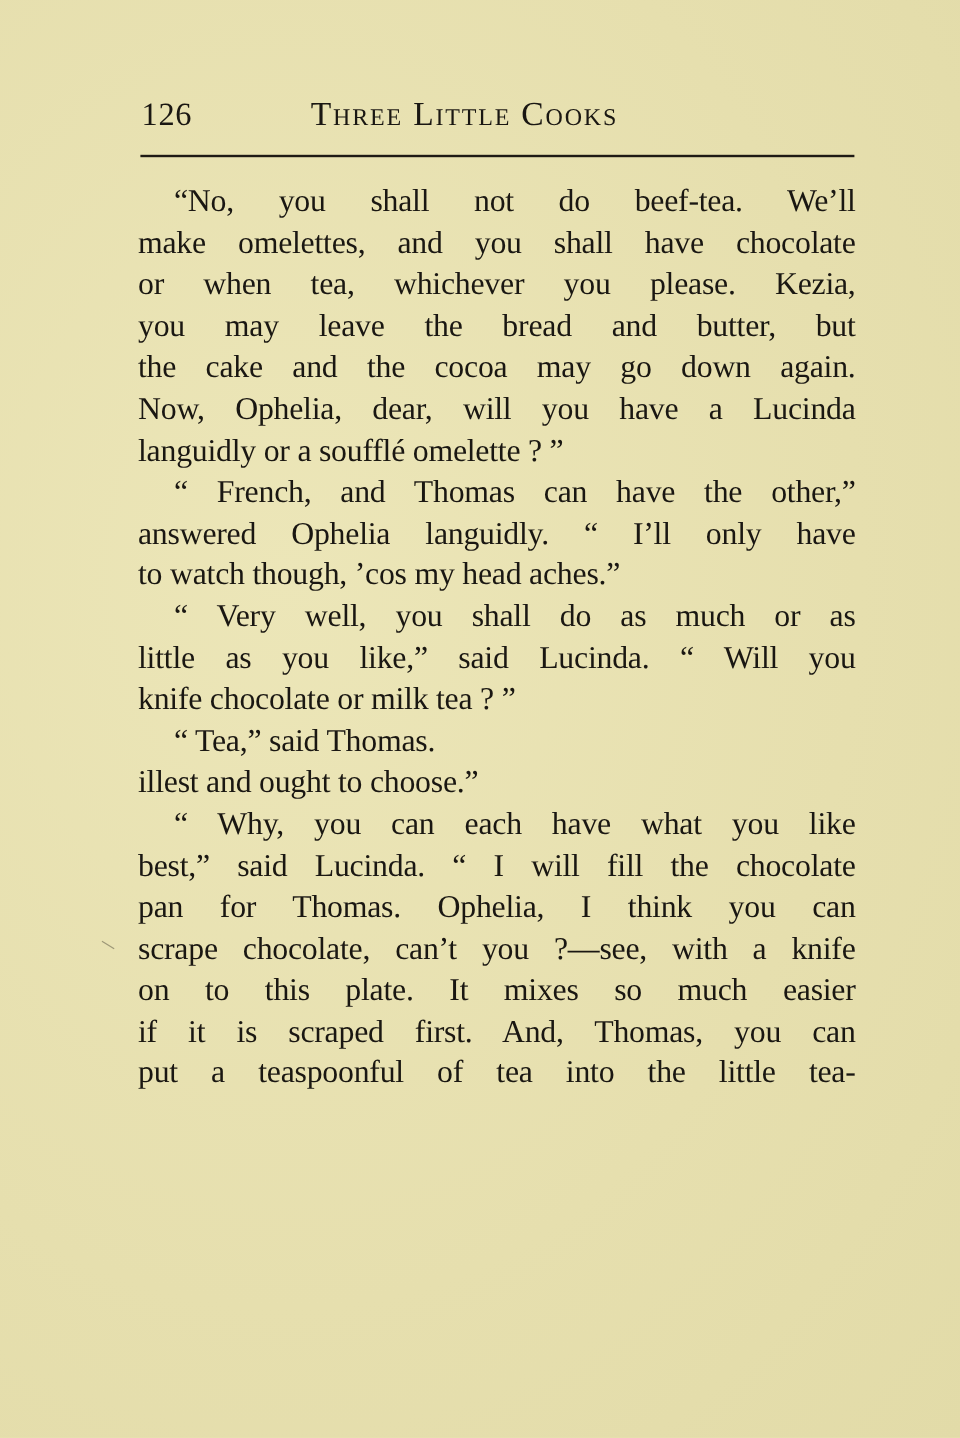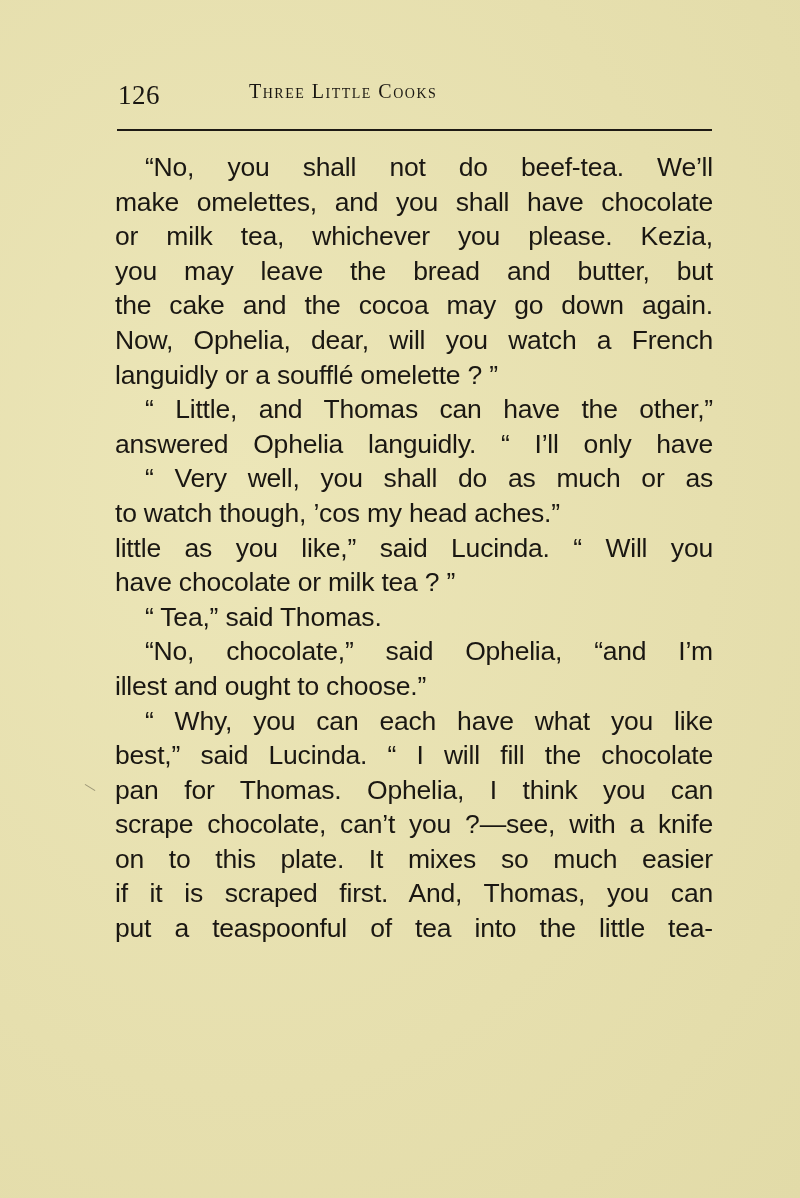--- a/index.html
+++ b/index.html
@@ -33,24 +33,24 @@
     .page-number {
       position: absolute;
       left: 3px;
       top: 0;
       font-family: "Liberation Serif", serif;
       font-size: 27px;
       letter-spacing: 0.5px;
     }
     .running-title {
       position: absolute;
-      left: 134px;
+      left: 144px;
       top: 0;
       font-family: "Liberation Serif", serif;
-      font-size: 20px;
+      font-size: 28px;
       font-variant: small-caps;
       letter-spacing: 1.5px;
       white-space: nowrap;
     }
     .rule {
       position: absolute;
       top: 129px;
       left: 2px;
       width: 595px;
       height: 2px;
@@ -59,21 +59,21 @@
     .body-text {
       position: absolute;
       top: 150px;
       left: 0;
       width: 598px;
     }
     .line {
       display: block;
       height: 34.6px;
       line-height: 34.6px;
-      font-family: Liberation Sans, sans-serif;
+      font-family: Liberation Serif, serif;
       font-size: 26.5px;
       white-space: nowrap;
       text-align: justify;
       text-align-last: justify;
       letter-spacing: -0.2px;
     }
     .line.last {
       text-align-last: left;
     }
     .line.indent {
@@ -96,33 +96,32 @@
 <div class="page">
   <div class="running-head">
     <span class="page-number">126</span>
     <span class="running-title">Three Little Cooks</span>
   </div>
   <div class="rule"></div>
 
   <div class="body-text">
     <span class="line indent">“No, you shall not do beef-tea. We’ll</span>
     <span class="line">make omelettes, and you shall have chocolate</span>
-    <span class="line">or milk tea, whichever you please. Kezia,</span>
+    <span class="line">or when tea, whichever you please. Kezia,</span>
     <span class="line">you may leave the bread and butter, but</span>
     <span class="line">the cake and the cocoa may go down again.</span>
-    <span class="line">Now, Ophelia, dear, will you watch a French</span>
+    <span class="line">Now, Ophelia, dear, will you have a Lucinda</span>
     <span class="line last">languidly or a soufflé omelette ? ”</span>
-    <span class="line indent">“ Little, and Thomas can have the other,”</span>
+    <span class="line indent">“ French, and Thomas can have the other,”</span>
     <span class="line">answered Ophelia languidly. “ I’ll only have</span>
+    <span class="line last">to watch though, ’cos my head aches.”</span>
     <span class="line indent">“ Very well, you shall do as much or as</span>
-    <span class="line last">to watch though, ’cos my head aches.”</span>
     <span class="line">little as you like,” said Lucinda. “ Will you</span>
-    <span class="line last">have chocolate or milk tea ? ”</span>
+    <span class="line last">knife chocolate or milk tea ? ”</span>
     <span class="line indent last">“ Tea,” said Thomas.</span>
-    <span class="line indent">“No, chocolate,” said Ophelia, “and I’m</span>
     <span class="line last">illest and ought to choose.”</span>
     <span class="line indent">“ Why, you can each have what you like</span>
     <span class="line">best,” said Lucinda. “ I will fill the chocolate</span>
     <span class="line">pan for Thomas. Ophelia, I think you can</span>
     <span class="line">scrape chocolate, can’t you ?—see, with a knife</span>
     <span class="line">on to this plate. It mixes so much easier</span>
     <span class="line">if it is scraped first. And, Thomas, you can</span>
     <span class="line">put a teaspoonful of tea into the little tea-</span>
   </div>
 </div>

